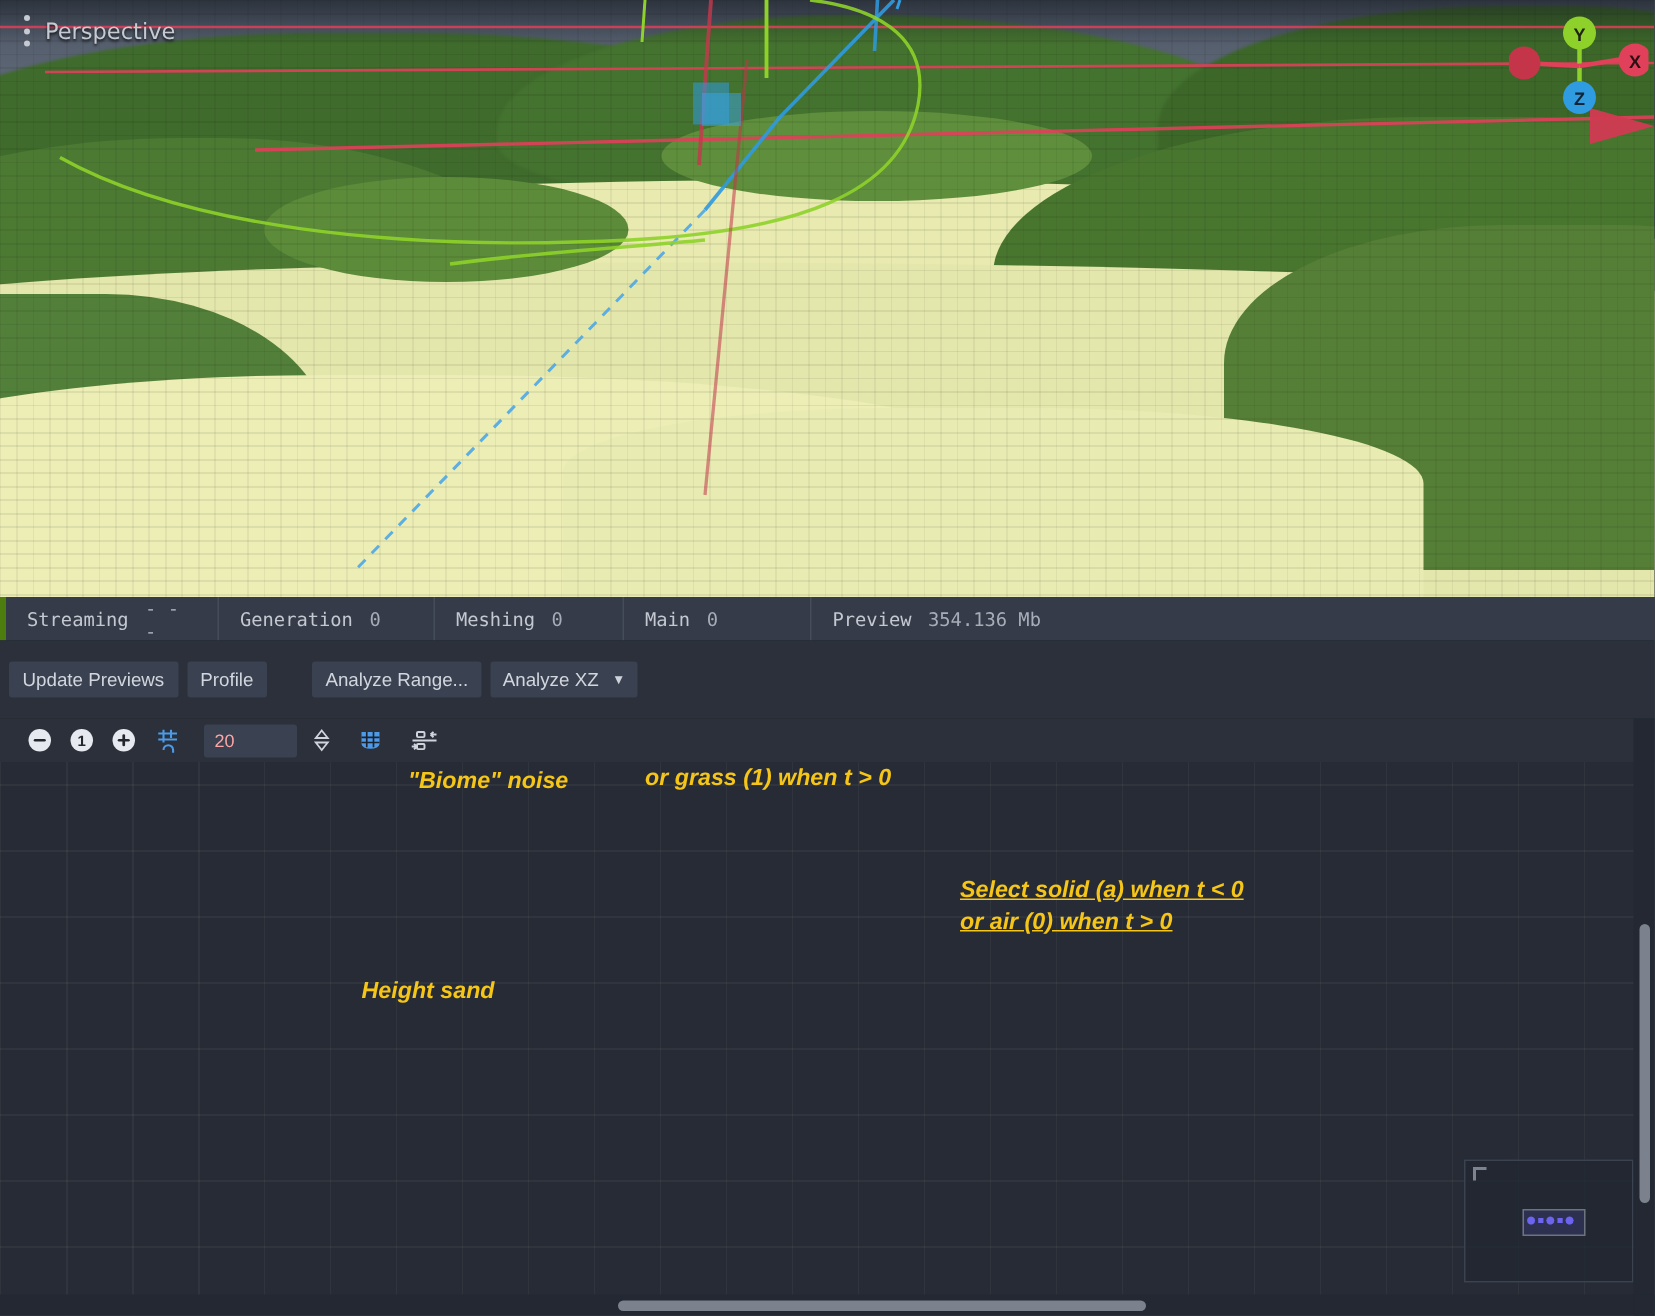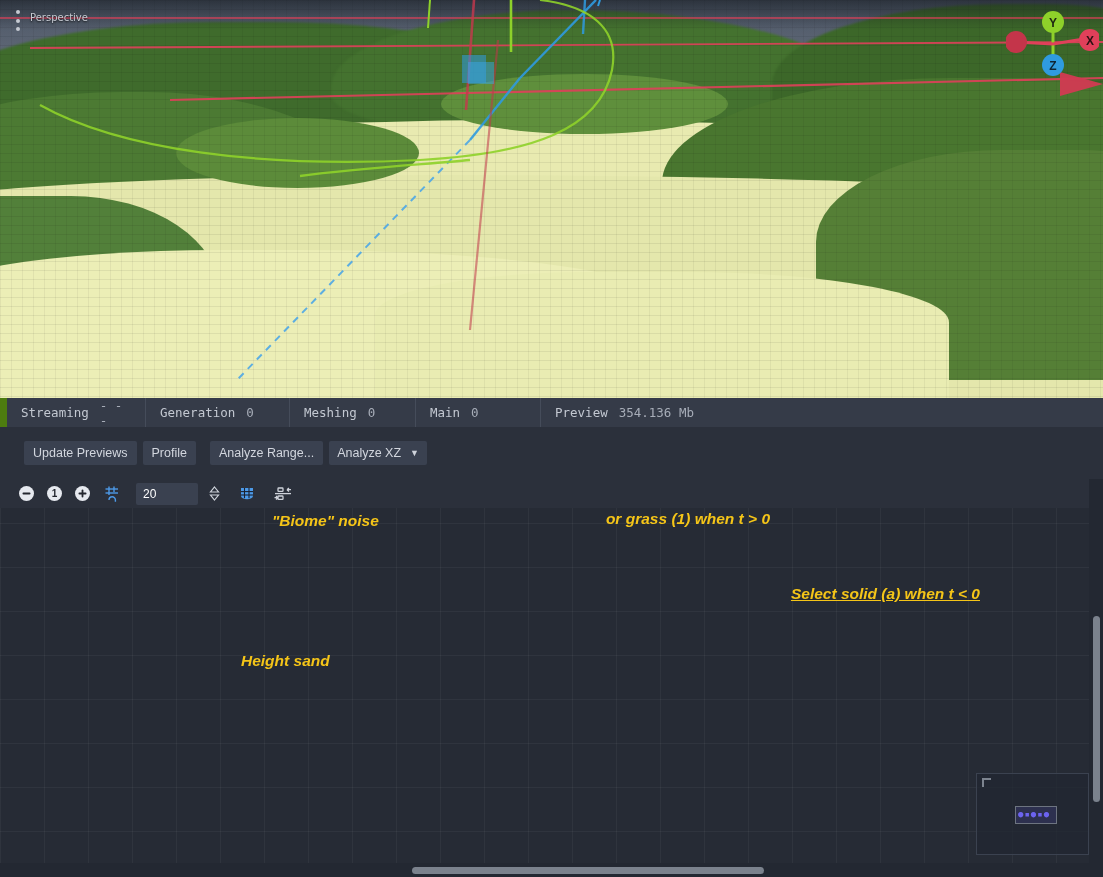--- a/index.html
+++ b/index.html
@@ -123,21 +123,21 @@
   .vp-dark-top{
     position:absolute; left:0; top:0; width:100%; height:30px;
     background:linear-gradient(180deg,rgba(20,24,30,.55),rgba(20,24,30,0));
   }
 
   
   #axes{ position:absolute; left:0; top:0; }
 
   .vp-label{
     position:absolute; left:30px; top:12px;
-    font-size:10px; color:#c6cad2;
+    font-size:15px; color:#c6cad2;
     text-shadow:0 1px 2px rgba(0,0,0,.8);
   }
   .vp-menu-dots{
     position:absolute; left:15px; top:10px;
     width:5px; height:21px;
     display:flex; flex-direction:column; justify-content:space-between;
     align-items:center;
   }
   .vp-menu-dots i{ display:block; width:4px; height:4px; border-radius:50%; background:#c6cad2; }
 
@@ -150,35 +150,35 @@
     background:#353b48;
     display:flex; align-items:center;
     font-family:"DejaVu Sans Mono", monospace;
     font-size:12.5px; color:#b9bec8;
   }
   #statusbar .cell{
     height:29px; display:flex; align-items:center; gap:11px;
     padding:0 14px;
     border-right:1px solid #454c5a;
   }
-  #statusbar .cell:first-child{ border-left:7px solid #4d7c0f; }
+  #statusbar .cell:first-child{ border-left:4px solid #4d7c0f; }
   #statusbar .cell.last{ border-right:none; }
   #statusbar .k{ color:#c3c8d1; }
   #statusbar .v{ color:#a7adb8; }
 
   
   #graphpanel{
     position:absolute; left:0; top:427px; width:1103px; height:450px;
     background:#262b35;
   }
   #toolbar-top{
     position:absolute; left:0; top:0; width:1103px; height:52px;
     background:#2b303b;
     display:flex; align-items:center; gap:6px;
-    padding:0 24px;
+    padding:0 6px;
   }
   .tbtn{
     height:24px; padding:0 9px;
     background:#3a4150; color:#d2d6de;
     border:none; border-radius:2px;
     font-family:"Liberation Sans", sans-serif;
     font-size:12.5px; line-height:24px;
     cursor:pointer; white-space:nowrap;
   }
   .tsel{
@@ -213,42 +213,42 @@
     z-index:6;
   }
   .icobtn{
     width:28px; height:24px;
     display:flex; align-items:center; justify-content:center;
     cursor:pointer; color:#d6dae2;
   }
   .numbox{
     width:62px; height:22px; margin-left:8px;
     background:#3a4150; border-radius:2px;
-    color:#ffffff; font-size:12px;
+    color:#fca5a5; font-size:12px;
     font-family:"Liberation Sans", sans-serif;
     display:flex; align-items:center; padding-left:7px;
     cursor:text;
   }
   .spin{
     width:26px; height:24px; margin-left:3px;
     display:flex; flex-direction:column; align-items:center; justify-content:center;
     cursor:pointer;
   }
 
   
   #edges{ position:absolute; left:0; top:0; z-index:2; pointer-events:none; }
 
   
   .anno{
     position:absolute; z-index:5;
     color:#f5c518;
     font-family:"Liberation Sans", sans-serif;
     font-style:italic; font-weight:bold;
     font-size:15.5px;
-    text-align:right;
+    text-align:left;
     line-height:21px;
     white-space:nowrap;
     pointer-events:none;
   }
 
   
   #minimap{
     position:absolute; right:14px; bottom:22px;
     width:113px; height:82px;
     background:rgba(34,39,49,.75);
@@ -387,21 +387,21 @@
     <span class="k">Preview</span>
     <span class="v">354.136 Mb</span>
   </div>
 </div>
 
 <div id="graphpanel">
 
   <div id="toolbar-top">
     <button class="tbtn">Update Previews</button>
     <button class="tbtn">Profile</button>
-    <button class="tbtn" style="margin-left:8px">Analyze Range...</button>
+    <button class="tbtn" style="margin-left:24px">Analyze Range...</button>
     <div class="tsel">
       <span>Analyze XZ</span>
       <span class="chev">▼</span>
     </div>
   </div>
 
   <div id="canvas">
     <div class="grid"></div>
 
     <div id="toolbar-graph">
@@ -468,20 +468,21 @@
 
     <div class="anno" style="left:272px; top:31px; text-align:left;">
       <div>"Biome" noise</div>
     </div>
     <div class="anno" style="left:430px; top:8px; width:340px;">
       <div>Select sand (2) when t &lt; 0</div>
       <div>or grass (1) when t &gt; 0</div>
     </div>
     <div class="anno" style="left:640px; top:104px; width:340px;text-decoration:underline;">
       <div>Select solid (a) when t &lt; 0</div>
+      <div>or air (0) when t &gt; 0</div>
     </div>
     <div class="anno" style="left:241px; top:171px; text-align:left;">
       <div>Height sand</div>
     </div>
 
     <svg id="edges" width="1103" height="398">
       <g fill="none" stroke="#7a72f0" stroke-width="3.4" stroke-linecap="round">
 
         <path d="M 144 536 C 200 536 205 496 254 496"></path>
 

